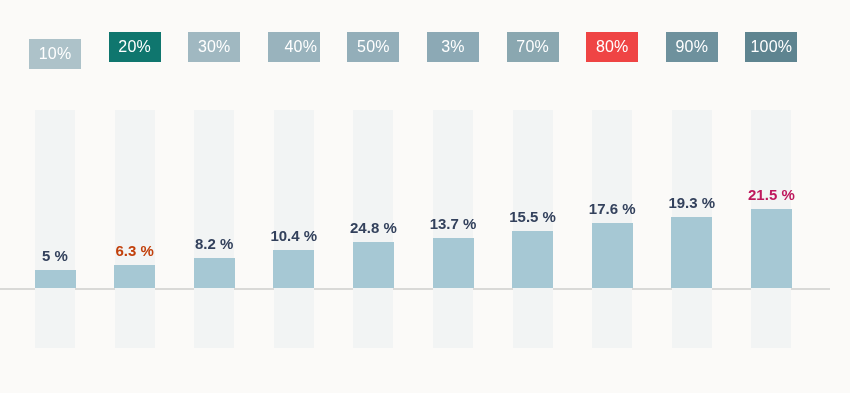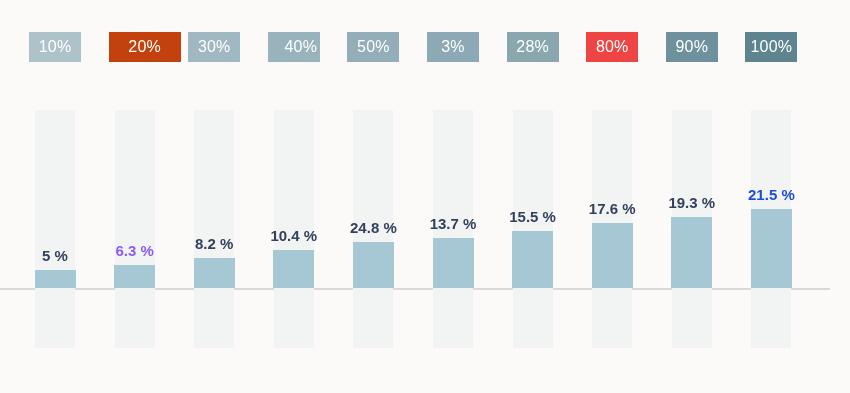--- a/index.html
+++ b/index.html
@@ -79,40 +79,40 @@
     white-space: nowrap;
     text-align: center;
   }
 </style>
 </head>
 <body style="background: rgb(251, 250, 248);">
 
 <div id="chart-root">
 
   <div class="badge-row">
-      <div class="badge" style="left: 29px; width: 52px; background: rgb(173, 194, 201); color: rgb(255, 255, 255);">10%</div>
-      <div class="badge" style="left: 108.6px; width: 72px; background: #c2410c; color: rgb(255, 255, 255);">20%</div>
+      <div class="badge" style="left: 29px; width: 52px; background: rgb(173, 194, 201); color: rgb(255, 255, 255); margin-top: 7px;">10%</div>
+      <div class="badge" style="left: 108.6px; width: 52px; background: #0f766e; color: rgb(255, 255, 255);">20%</div>
       <div class="badge" style="left: 188.2px; width: 52px; background: rgb(160, 184, 193); color: rgb(255, 255, 255);">30%</div>
       <div class="badge" style="left: 267.8px; width: 52px; background: rgb(153, 179, 189); color: rgb(255, 255, 255); padding-left: 14px;">40%</div>
       <div class="badge" style="left: 347.4px; width: 52px; background: rgb(147, 174, 185); color: rgb(255, 255, 255);">50%</div>
       <div class="badge" style="left: 427px; width: 52px; background: rgb(140, 169, 181); color: rgb(255, 255, 255);">3%</div>
-      <div class="badge" style="left: 506.6px; width: 52px; background: rgb(138, 167, 176); color: rgb(255, 255, 255);">28%</div>
+      <div class="badge" style="left: 506.6px; width: 52px; background: rgb(138, 167, 176); color: rgb(255, 255, 255);">70%</div>
       <div class="badge" style="left: 586.2px; width: 52px; background: #ef4444; color: rgb(255, 255, 255);">80%</div>
       <div class="badge" style="left: 665.8px; width: 52px; background: rgb(110, 145, 157); color: rgb(255, 255, 255);">90%</div>
       <div class="badge" style="left: 745.4px; width: 52px; background: rgb(94, 132, 144); color: rgb(255, 255, 255);">100%</div>
     </div>
 
   <div class="plot">
     <div class="baseline" style="background: rgb(217, 217, 215);"></div>
   <div class="col-guide" style="left: 35px; width: 40px; background: rgb(242, 244, 244);"></div>
       <div class="bar" style="left: 34.5px; width: 41px; height: 18px; top: 270px; background: rgb(166, 200, 212);"></div>
       <div class="bar-label" style="left: 10px; width: 90px; top: 247px; color: rgb(51, 65, 92);">5 %</div>
       <div class="col-guide" style="left: 114.6px; width: 40px; background: rgb(242, 244, 244);"></div>
       <div class="bar" style="left: 114.1px; width: 41px; height: 23px; top: 265px; background: rgb(166, 200, 212);"></div>
-      <div class="bar-label" style="left: 89.6px; width: 90px; top: 242px; color: #8b5cf6;">6.3 %</div>
+      <div class="bar-label" style="left: 89.6px; width: 90px; top: 242px; color: #c2410c;">6.3 %</div>
       <div class="col-guide" style="left: 194.2px; width: 40px; background: rgb(242, 244, 244);"></div>
       <div class="bar" style="left: 193.7px; width: 41px; height: 30px; top: 258px; background: rgb(166, 200, 212);"></div>
       <div class="bar-label" style="left: 169.2px; width: 90px; top: 235px; color: rgb(51, 65, 92);">8.2 %</div>
       <div class="col-guide" style="left: 273.8px; width: 40px; background: rgb(242, 244, 244);"></div>
       <div class="bar" style="left: 273.3px; width: 41px; height: 38px; top: 250px; background: rgb(166, 200, 212);"></div>
       <div class="bar-label" style="left: 248.8px; width: 90px; top: 227px; color: rgb(51, 65, 92);">10.4 %</div>
       <div class="col-guide" style="left: 353.4px; width: 40px; background: rgb(242, 244, 244);"></div>
       <div class="bar" style="left: 352.9px; width: 41px; height: 46px; top: 242px; background: rgb(166, 200, 212);"></div>
       <div class="bar-label" style="left: 328.4px; width: 90px; top: 219px; color: rgb(51, 65, 92);">24.8 %</div>
       <div class="col-guide" style="left: 433px; width: 40px; background: rgb(242, 244, 244);"></div>
@@ -122,16 +122,16 @@
       <div class="bar" style="left: 512.1px; width: 41px; height: 57px; top: 231px; background: rgb(166, 200, 212);"></div>
       <div class="bar-label" style="left: 487.6px; width: 90px; top: 208px; color: rgb(51, 65, 92);">15.5 %</div>
       <div class="col-guide" style="left: 592.2px; width: 40px; background: rgb(242, 244, 244);"></div>
       <div class="bar" style="left: 591.7px; width: 41px; height: 65px; top: 223px; background: rgb(166, 200, 212);"></div>
       <div class="bar-label" style="left: 567.2px; width: 90px; top: 200px; color: rgb(51, 65, 92);">17.6 %</div>
       <div class="col-guide" style="left: 671.8px; width: 40px; background: rgb(242, 244, 244);"></div>
       <div class="bar" style="left: 671.3px; width: 41px; height: 71px; top: 217px; background: rgb(166, 200, 212);"></div>
       <div class="bar-label" style="left: 646.8px; width: 90px; top: 194px; color: rgb(51, 65, 92);">19.3 %</div>
       <div class="col-guide" style="left: 751.4px; width: 40px; background: rgb(242, 244, 244);"></div>
       <div class="bar" style="left: 750.9px; width: 41px; height: 79px; top: 209px; background: rgb(166, 200, 212);"></div>
-      <div class="bar-label" style="left: 726.4px; width: 90px; top: 186px; color: #1d4ed8;">21.5 %</div>
+      <div class="bar-label" style="left: 726.4px; width: 90px; top: 186px; color: #be185d;">21.5 %</div>
     </div>
 
 </div>
 
 </body></html>

